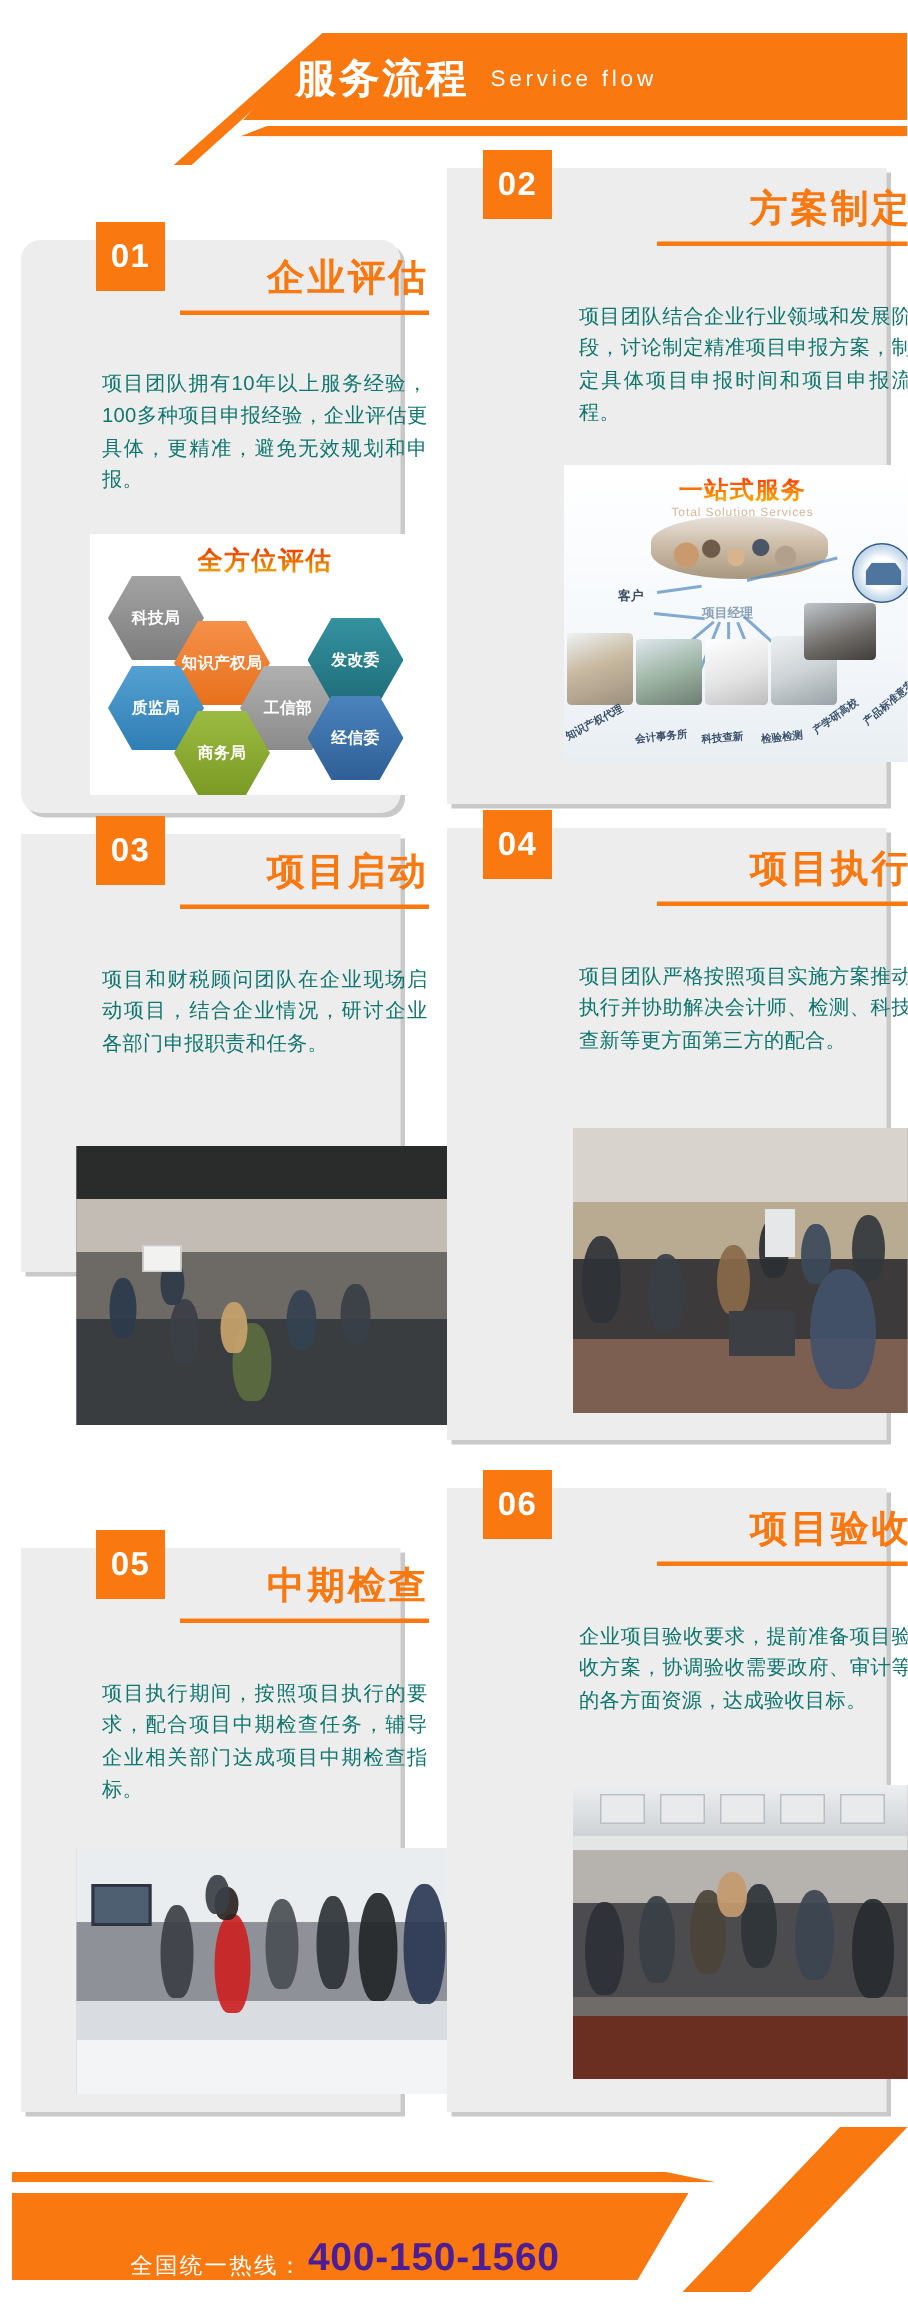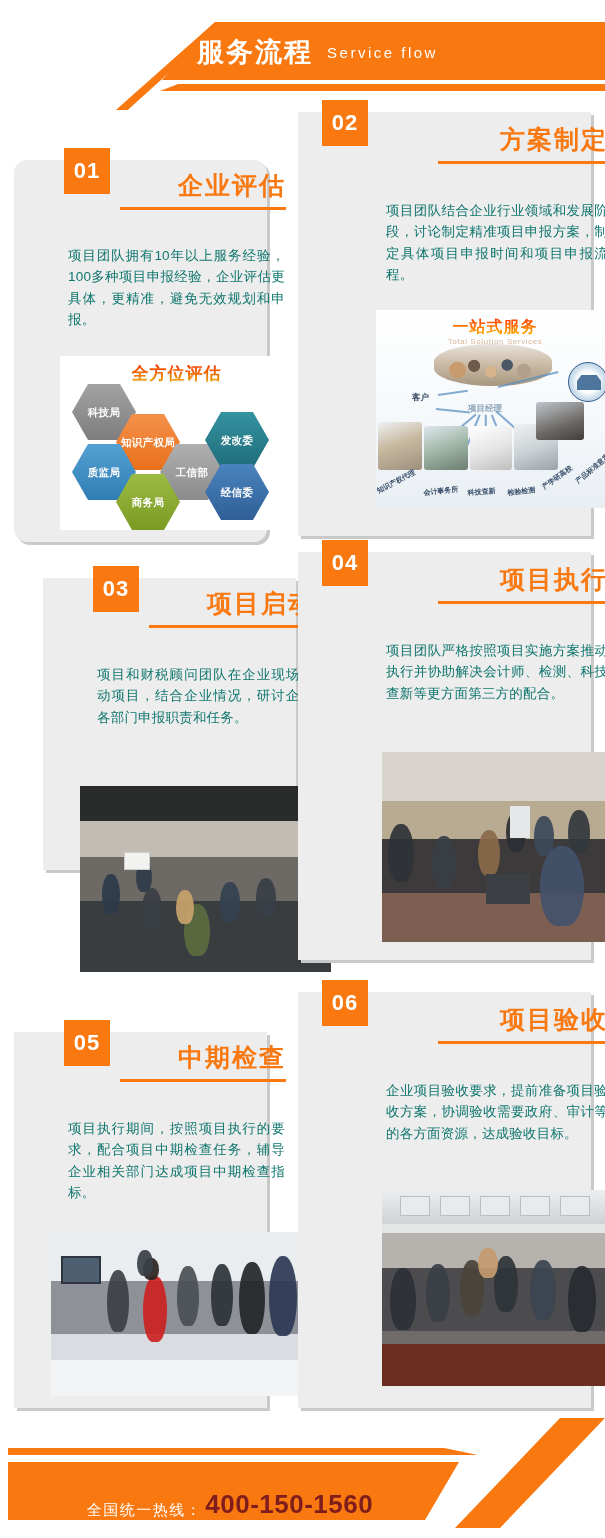--- a/index.html
+++ b/index.html
@@ -335,21 +335,21 @@
     align-items: flex-end;
     justify-content: center;
     gap: 3px;
   }
   .footer-label {
     color: #ffffff;
     font-size: 15px;
     letter-spacing: 1.5px;
   }
   .footer-phone {
-    color: #7f1d1d;
+    color: #4c1d95;
     font-size: 26px;
     font-weight: bold;
     letter-spacing: .5px;
   }
 </style>
 </head>
 <body>
 
 <div class="page">
 
@@ -427,21 +427,21 @@
         <div class="os-leaf" style="left:4px;   top:176px; transform:rotate(-28deg);">知识产权代理</div>
         <div class="os-leaf" style="left:48px;  top:178px; transform:rotate(-6deg);">会计事务所</div>
         <div class="os-leaf" style="left:92px;  top:178px; transform:rotate(-4deg);">科技查新</div>
         <div class="os-leaf" style="left:132px; top:178px; transform:rotate(-6deg);">检验检测</div>
         <div class="os-leaf" style="left:170px; top:172px; transform:rotate(-36deg);">产学研高校</div>
         <div class="os-leaf" style="left:204px; top:166px; transform:rotate(-40deg);">产品标准意案</div>
       </div>
     </div>
   </div>
 
-  <div class="card" style="left:14px; top:578px; width:253px; height:292px;margin-left:29px;">
+  <div class="card" style="left:14px; top:556px; width:253px; height:292px;">
     <div class="card-inner">
       <div class="badge" style="left:14px; top:-12px;">03</div>
 
       <div style="position:absolute; left:70px; top:12px; width:166px;">
         <div class="card-title">项目启动</div>
         <div class="title-rule"></div>
       </div>
 
       <div class="card-body" style="position:absolute; left:18px; top:86px; width:217px;">项目和财税顾问团队在企业现场启动项目，结合企业情况，研讨企业各部门申报职责和任务。</div>
 

